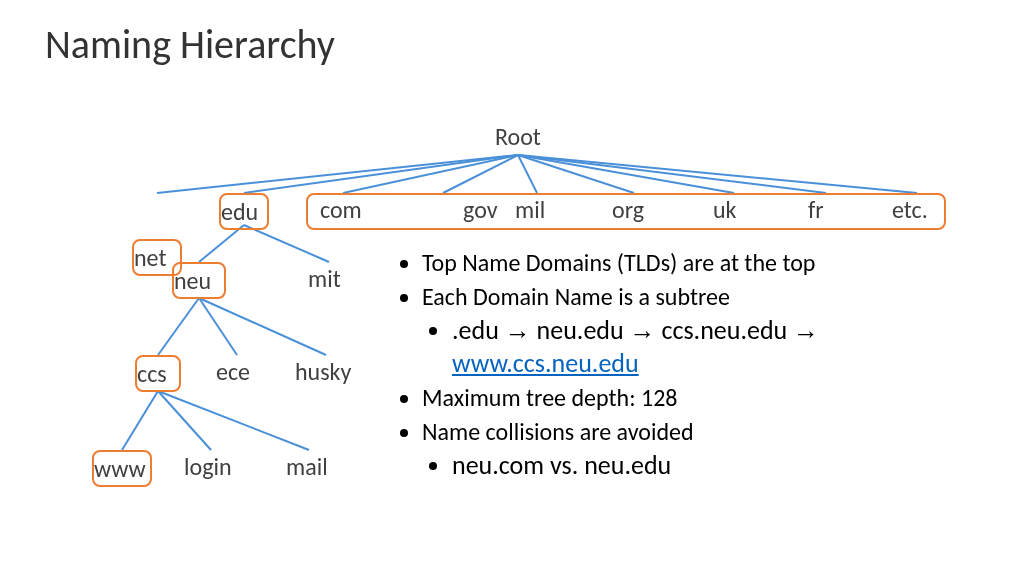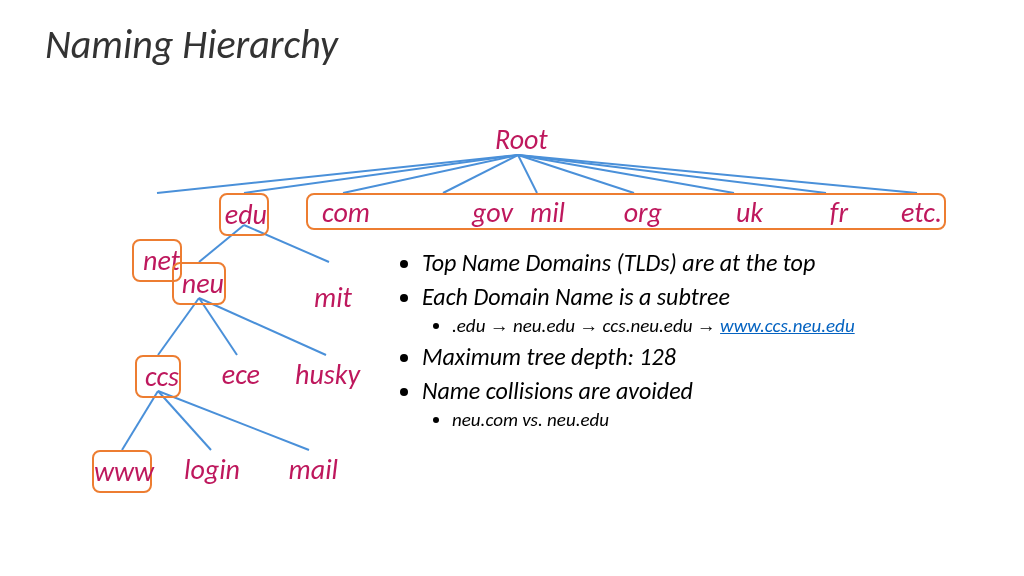--- a/index.html
+++ b/index.html
@@ -9,43 +9,42 @@
     height: 576px;
     background: #ffffff;
     font-family: Calibri, "Segoe UI", Arial, sans-serif;
     color: #000000;
     overflow: hidden;
   }
   .slide {
     position: relative;
     width: 1024px;
     height: 576px;
-    font-style: italic;
   }
   .title {
     position: absolute;
     top: 20px;
     left: 45px;
     font-size: 40px;
     font-weight: 400;
     color: #333;
   }
   svg.tree {
     position: absolute;
     top: 0;
     left: 0;
     width: 1024px;
     height: 576px;
     pointer-events: none;
   }
   .label {
     position: absolute;
-    font-size: 28px;
-    color: #be185d;
-    text-align: right;
+    font-size: 24px;
+    color: #404040;
+    text-align: left;
     white-space: nowrap;
   }
   .box {
     border: 2.5px solid #ED7D31;
     border-radius: 8px;
     padding: 2px 0;
   }
   .bigbox {
     position: absolute;
     border: 2.5px solid #ED7D31;
@@ -59,21 +58,21 @@
     font-size: 24px;
     line-height: 1.25;
   }
   .bullets ul {
     margin: 0;
     padding-left: 22px;
     list-style: disc;
   }
   .bullets ul ul {
     list-style: disc;
-    font-size: 19px;
+    font-size: 26px;
     padding-left: 30px;
     margin-top: 2px;
   }
   .bullets li {
     margin-bottom: 4px;
   }
   a.link {
     color: #0563C1;
     text-decoration: underline;
   }
@@ -122,21 +121,21 @@
   <div class="label box" style="left:219px; top:193px; width:46px;">edu</div>
   <div class="label" style="left:320px; top:195px; width:50px;">com</div>
   <div class="label" style="left:420px; top:195px; width:50px;margin-left:43px;">gov</div>
   <div class="label" style="left:515px; top:195px; width:50px;">mil</div>
   <div class="label" style="left:612px; top:195px; width:50px;">org</div>
   <div class="label" style="left:713px; top:195px; width:50px;">uk</div>
   <div class="label" style="left:808px; top:195px; width:40px;">fr</div>
   <div class="label" style="left:892px; top:195px; width:50px;">etc.</div>
 
   <div class="label box" style="left:172px; top:262px; width:50px;">neu</div>
-  <div class="label" style="left:308px; top:264px; width:44px;margin-top:16px;">mit</div>
+  <div class="label" style="left:308px; top:264px; width:44px;">mit</div>
 
   <div class="label box" style="left:135px; top:355px; width:42px;">ccs</div>
   <div class="label" style="left:216px; top:357px; width:44px;">ece</div>
   <div class="label" style="left:295px; top:357px; width:64px;">husky</div>
 
   <div class="label box" style="left:92px; top:450px; width:56px;">www</div>
   <div class="label" style="left:184px; top:452px; width:56px;">login</div>
   <div class="label" style="left:274px; top:452px; width:52px;margin-left:12px;">mail</div>
 
   <div class="bullets">

